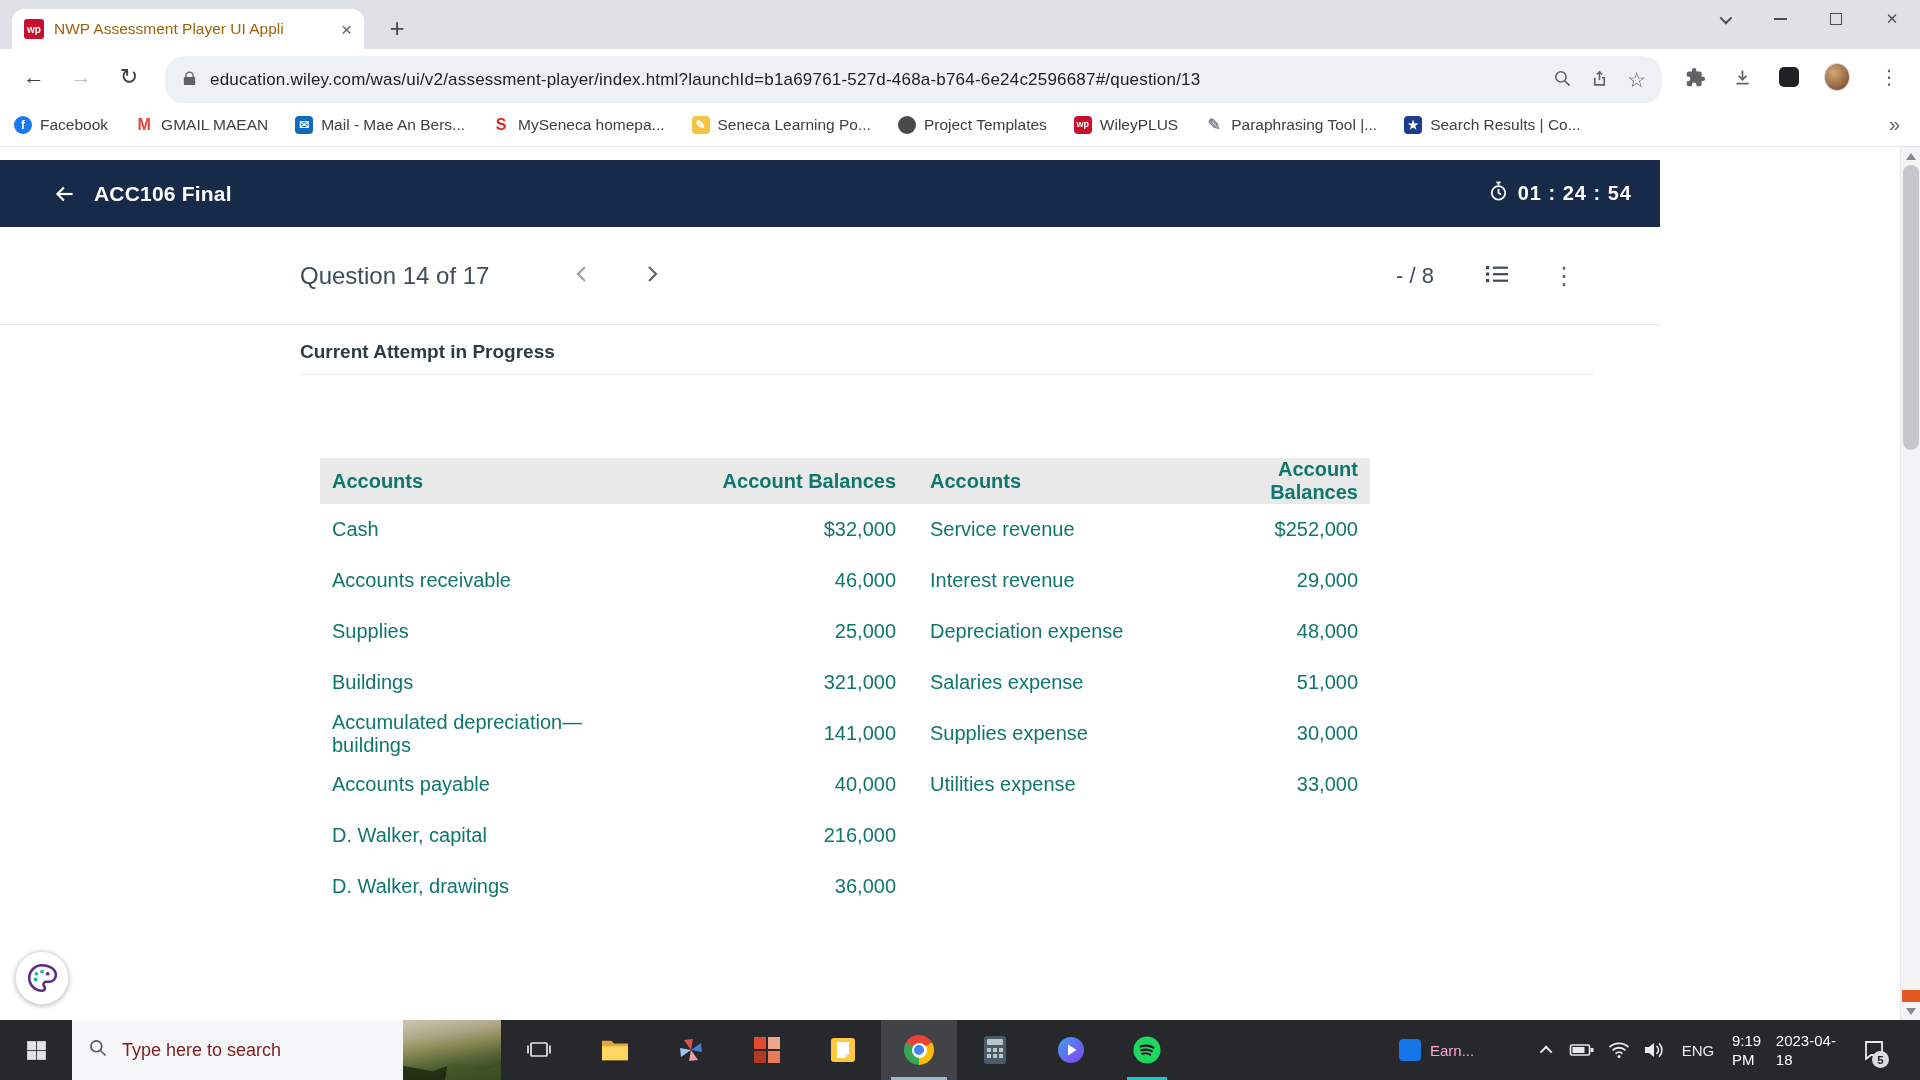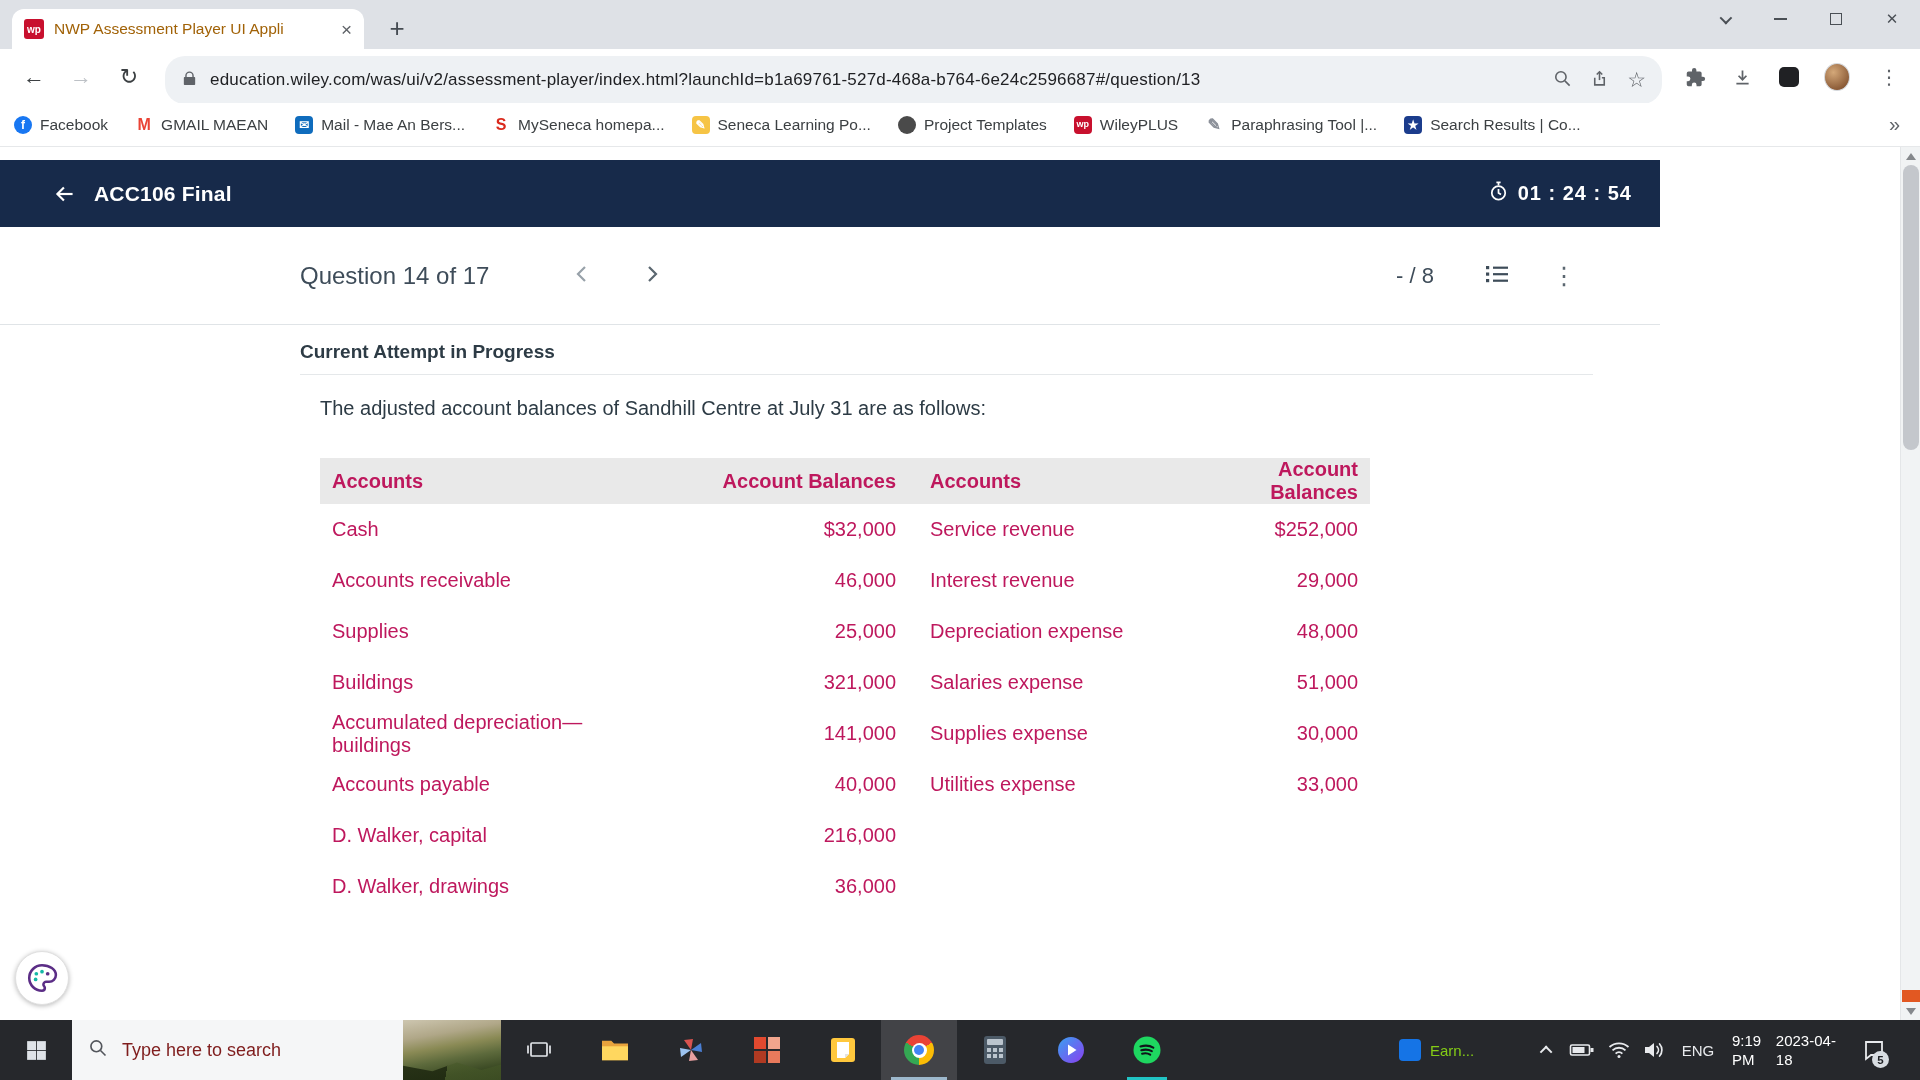--- a/index.html
+++ b/index.html
@@ -50,21 +50,21 @@
   .q-score { position:absolute; left:1396px; top:50%; transform:translateY(-50%); font-size:22px; color:#3e4c59; }
   .q-list { position:absolute; left:1484px; top:50%; transform:translateY(-50%); }
   .q-kebab { position:absolute; left:1552px; top:50%; transform:translateY(-50%); font-size:24px; color:#5b6770; }
 
   .app-content { position:absolute; top:178px; left:0; width:100%; height:695px; background:#fff; color:#2d3b45; }
   .section-title { position:absolute; left:300px; top:16px; font-size:19px; font-weight:bold; }
   .content-divider { position:absolute; left:300px; top:49px; width:1293px; height:1px; background:#e5e8ea; }
   .intro { position:absolute; left:320px; top:72px; font-size:20px; }
 
   .table-wrap { position:absolute; left:320px; top:133px; }
-  .acct-table { border-collapse:collapse; table-layout:fixed; width:1050px; font-size:20px; color:#be185d; }
+  .acct-table { border-collapse:collapse; table-layout:fixed; width:1050px; font-size:20px; color:#0f766e; }
   .acct-table thead th { background:#E9E9E9; font-weight:bold; height:45px; text-align:left; padding:0 12px; }
   .acct-table tbody td { height:51px; padding:0 12px; }
   .acct-table th.c1, .acct-table td.c1 { text-align:right; padding-right:14px; }
   .acct-table th.c2, .acct-table td.c2 { padding-left:20px; }
   .acct-table th.c3, .acct-table td.c3 { text-align:right; }
 
   .a11y-widget { position:absolute; left:15px; top:804px; width:54px; height:54px; border-radius:50%; background:#fff; border:1px solid #e0e0e0; box-shadow:0 1px 5px rgba(0,0,0,.28); display:flex; align-items:center; justify-content:center; }
 
   
   .scrollbar { position:absolute; top:147px; left:1900px; width:20px; height:873px; background:#f1f3f4; border-left:1px solid #e4e6e8; }
@@ -87,21 +87,21 @@
   .indicator.spotify { left:18px; right:18px; background:#21c4c4; }
   .active-cell { background:rgba(255,255,255,.13); }
 
   .chrome-logo { width:30px; height:30px; border-radius:50%; background:conic-gradient(from -60deg,#ea4335 0 120deg,#fbbc05 120deg 240deg,#34a853 240deg 360deg); display:flex; align-items:center; justify-content:center; }
   .chrome-mid { width:15px; height:15px; border-radius:50%; background:#fff; display:flex; align-items:center; justify-content:center; }
   .chrome-core { width:10px; height:10px; border-radius:50%; background:#4285f4; }
 
   .tray-item { position:absolute; top:0; height:60px; display:flex; align-items:center; justify-content:center; color:#e8eaed; }
   .tray-app { left:1399px; gap:9px; }
   .tray-app-sq { width:22px; height:22px; background:#1574e6; border-radius:4px; }
-  .tray-app-label { font-size:15px; color:#84cc16; }
+  .tray-app-label { font-size:15px; color:#f9a8d4; }
   .t-chev { left:1534px; width:26px; }
   .chev-up { width:9px; height:9px; border-left:2px solid #e8eaed; border-top:2px solid #e8eaed; transform:rotate(45deg) translateY(2px); }
   .t-batt { left:1566px; width:32px; }
   .t-net  { left:1604px; width:30px; }
   .t-vol  { left:1638px; width:32px; }
   .t-eng  { left:1676px; width:44px; font-size:15px; }
   .t-clock{ left:1732px; width:104px; flex-direction:row; line-height:19px; font-size:15px; color:#fff; }
   .t-notif{ left:1852px; width:44px; position:absolute; }
   .notif-badge { position:absolute; right:7px; bottom:12px; width:17px; height:17px; border-radius:50%; background:#d8dde2; color:#1f2125; font-size:11.5px; font-weight:bold; display:flex; align-items:center; justify-content:center; }
 </style>
@@ -275,21 +275,20 @@
           <rect x="2" y="17" width="3.2" height="3.2"></rect>
           <rect x="9" y="17.6" width="15" height="2.2"></rect>
         </svg>
     </span>
     <span class="q-kebab">⋮</span>
   </div>
 
   <div class="app-content">
     <div class="section-title">Current Attempt in Progress</div>
     <div class="content-divider"></div>
-    <div class="intro">The adjusted account balances of Sandhill Centre at July 31 are as follows:</div>
 
     <div class="table-wrap">
       <table class="acct-table">
         <colgroup>
             <col style="width:340px">
             <col style="width:250px">
             <col style="width:300px">
             <col style="width:160px">
           </colgroup>
         <thead>

